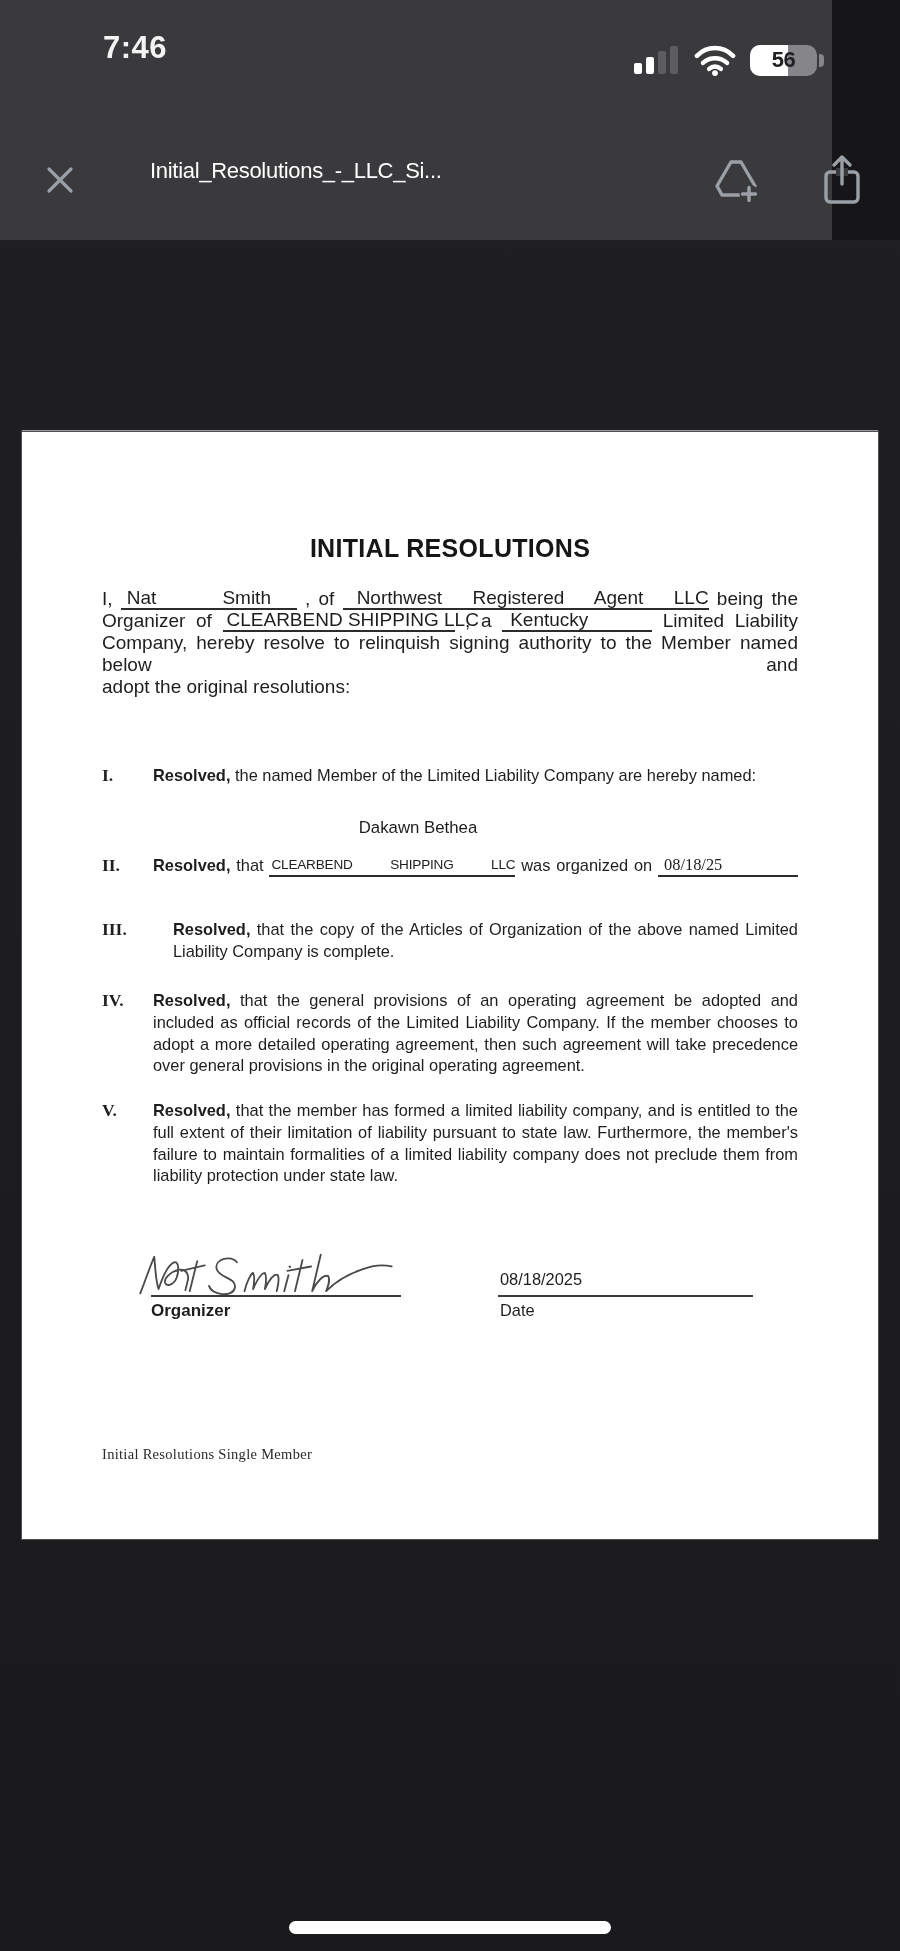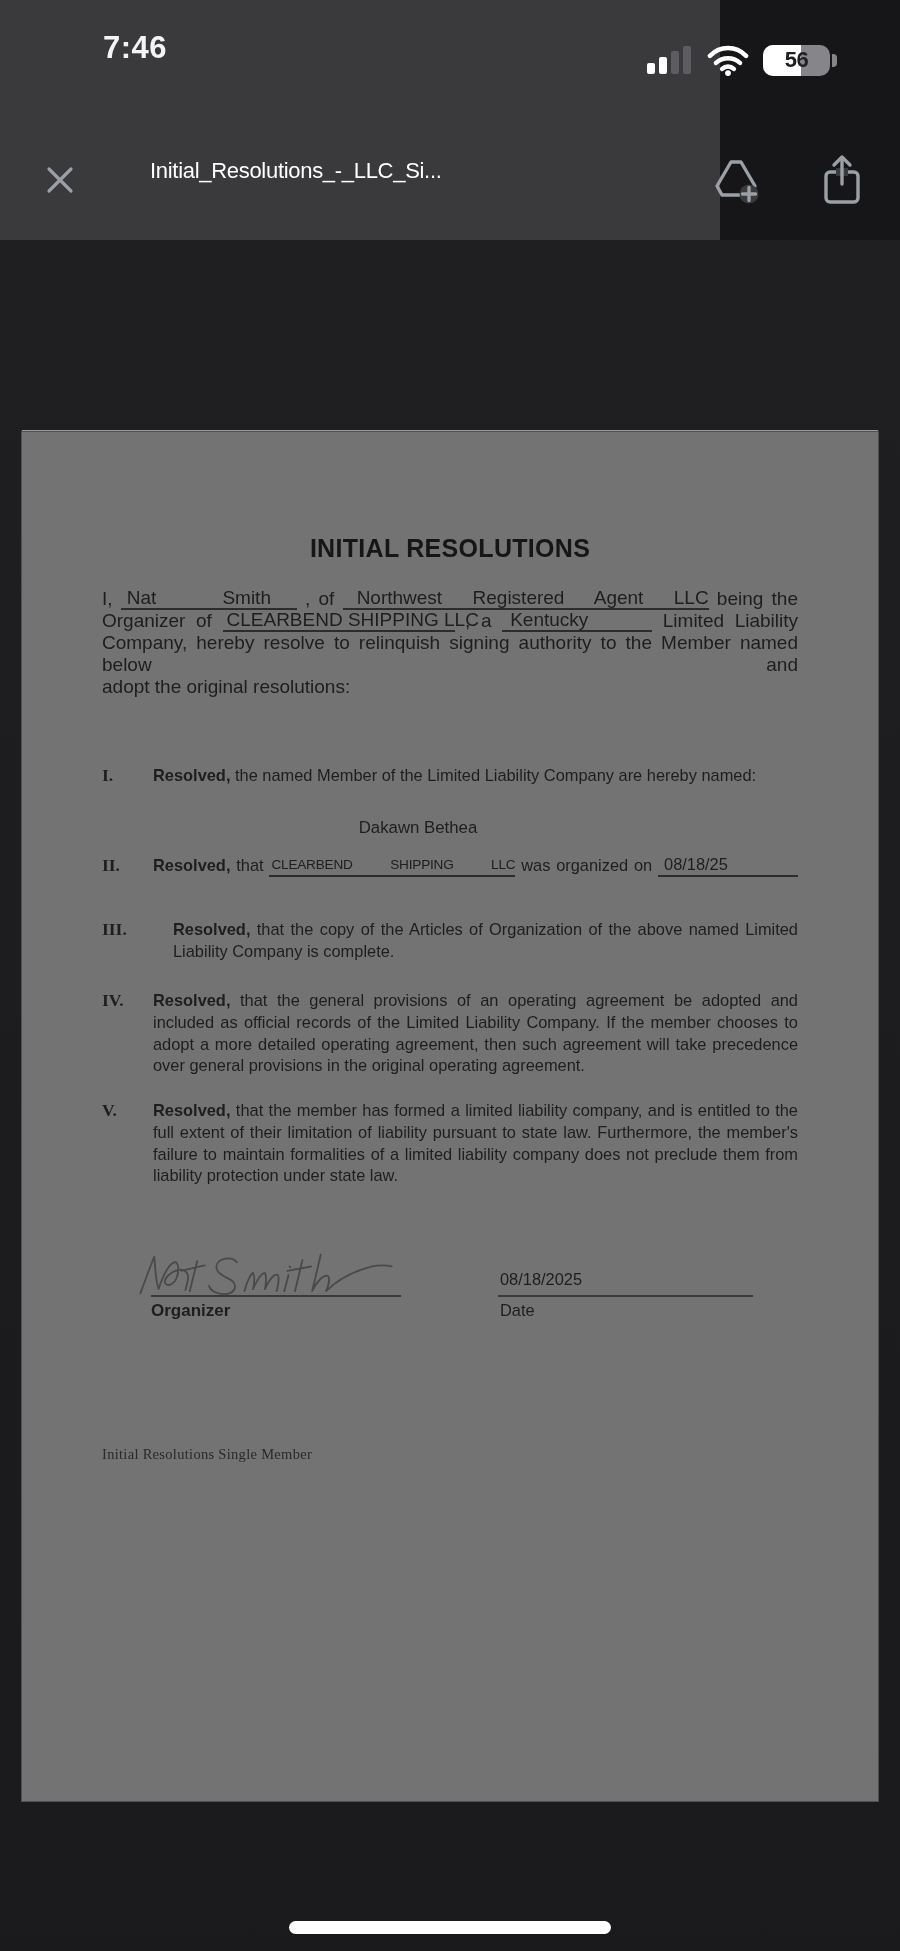--- a/index.html
+++ b/index.html
@@ -1,42 +1,42 @@
 <!DOCTYPE html>
 <html><head>
 <meta charset="utf-8">
 <style>
   * { margin:0; padding:0; box-sizing:border-box; }
   html,body { width:900px; height:1951px; background:#161618; overflow:hidden; }
   body { font-family:"Liberation Sans", sans-serif; position:relative; }
 
   
-  .header { position:absolute; left:0; top:0; width:720px; height:240px; background:#3a3a3d; }
+  .header { position:absolute; left:0; top:0; width:832px; height:240px; background:#3a3a3d; }
   .viewer-bg { position:absolute; left:0; top:240px; width:900px; height:1711px;
                background:linear-gradient(#1f1f21, #1c1c1e 60%, #1a1a1c); }
 
   .time { position:absolute; left:103px; top:30px; color:#f4f4f5; font-size:31px; font-weight:700; letter-spacing:0.5px; }
-  .status-cluster { position:absolute; left:647px; top:40px; width:230px; height:40px; display:flex; align-items:center; gap:14px; }
+  .status-cluster { position:absolute; left:634px; top:40px; width:230px; height:40px; display:flex; align-items:center; gap:14px; }
 
   .battery { position:relative; width:67px; height:31px; border-radius:10px; background:#85858a; overflow:hidden; flex:none; }
   .battery-fill { position:absolute; left:0; top:0; bottom:0; width:56%; background:#ffffff; }
   .battery-num { position:absolute; inset:0; display:flex; align-items:center; justify-content:center;
                  font-size:22px; font-weight:700; color:#202023; letter-spacing:-0.5px; }
   .battery-nub { width:5px; height:13px; background:#85858a; border-radius:0 4px 4px 0; margin-left:2px; flex:none; }
 
   
   .close-btn { position:absolute; left:38px; top:158px; width:44px; height:44px; display:flex; align-items:center; justify-content:center; cursor:pointer; }
   .doc-title { position:absolute; left:150px; top:158px; width:540px; color:#ffffff; font-size:22px; font-weight:400;
                white-space:nowrap; overflow:hidden; letter-spacing:-0.3px; }
   .tb-icon { position:absolute; top:154px; width:52px; height:52px; display:flex; align-items:center; justify-content:center; cursor:pointer; }
   .tb-drive { left:710px; }
   .tb-share { left:816px; }
 
   
-  .page { position:absolute; left:22px; top:432px; width:856px; height:1369px; background:#737373;
+  .page { position:absolute; left:22px; top:432px; width:856px; height:1107px; background:#ffffff;
           color:#1e1e1e; box-shadow:0 0 0 1px #505053, 0 -2px 0 #9a9a9e; }
 
   .pg-title { position:absolute; left:0; right:0; top:102px; text-align:center;
               font-size:25px; font-weight:700; letter-spacing:0.3px; color:#161616; }
 
   .intro { position:absolute; left:80px; right:80px; top:156px; font-size:19px; line-height:22px; }
   .jline { text-align:justify; text-align-last:justify; }
   .lline { text-align:left; }
 
   .blank { display:inline-block; border-bottom:2px solid #2c2c2c; vertical-align:bottom; line-height:19px; white-space:nowrap; }
@@ -44,21 +44,21 @@
   .sec { position:absolute; left:80px; right:80px; display:flex; }
   .sec .num { width:51px; flex:none; font-family:"Liberation Serif", serif; font-weight:700; font-size:17.5px; line-height:21.8px; }
   .sec .body { flex:1; font-size:16.4px; line-height:21.8px; text-align:justify; }
   .rb { font-weight:700; }
 
   .member-name { position:absolute; left:80px; right:80px; top:386px; text-align:center;
                  font-size:16.8px; transform:translateX(-32px); }
 
   .fline { text-align:justify; text-align-last:justify; }
   .f-co  { min-width:246px; font-size:13.6px; letter-spacing:-0.2px; padding:0 0 1px 2px; }
-  .f-dt  { min-width:140px; padding:0 0 1px 6px; }
+  .f-dt  { min-width:140px; padding:0 0 1px 6px;font-family:Liberation Serif, serif; }
   .f-st2 { min-width:150px; padding:0 0 1px 4px; }
   .f-fn  { min-width:138px; padding:0 0 1px 10px; }
   .f-name  { width:176px; padding:0 0 1px 6px; }
   .f-agent { width:366px; padding:0 0 1px 14px; }
   .f-co1   { width:232px; padding:0 0 1px 4px; }
   .f-st1   { width:150px; padding:0 0 1px 8px; }
   .f-last { margin-left:66px; }
 
   .sig-scrawl { position:absolute; left:114px; top:818px; }
   .sig-line  { position:absolute; left:129px; top:863px; width:250px; border-top:2px solid #3a3a3a; }

